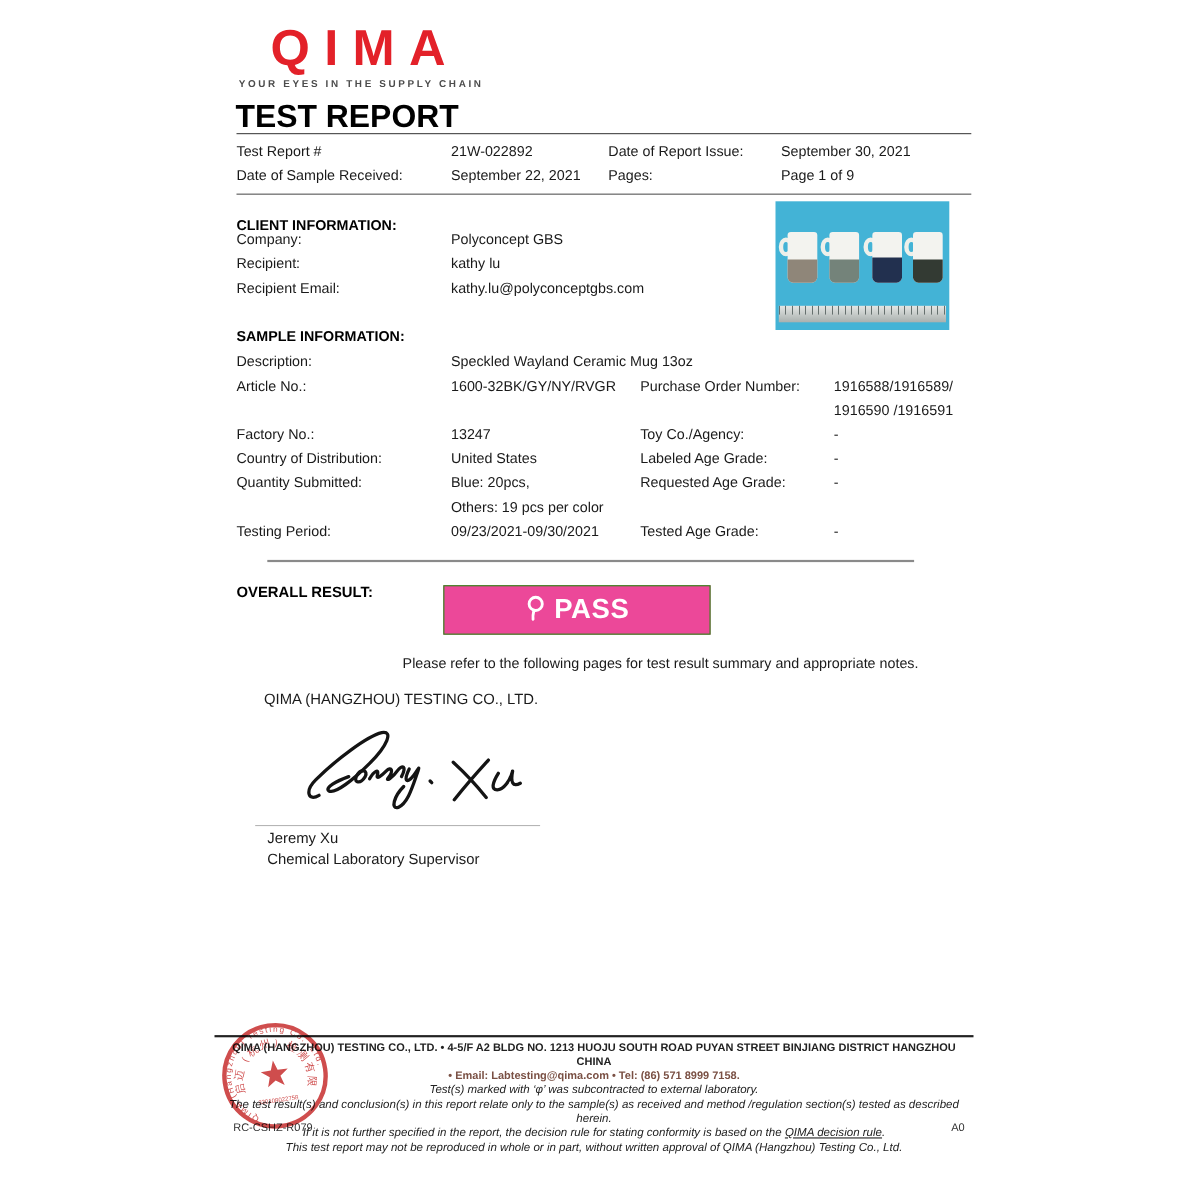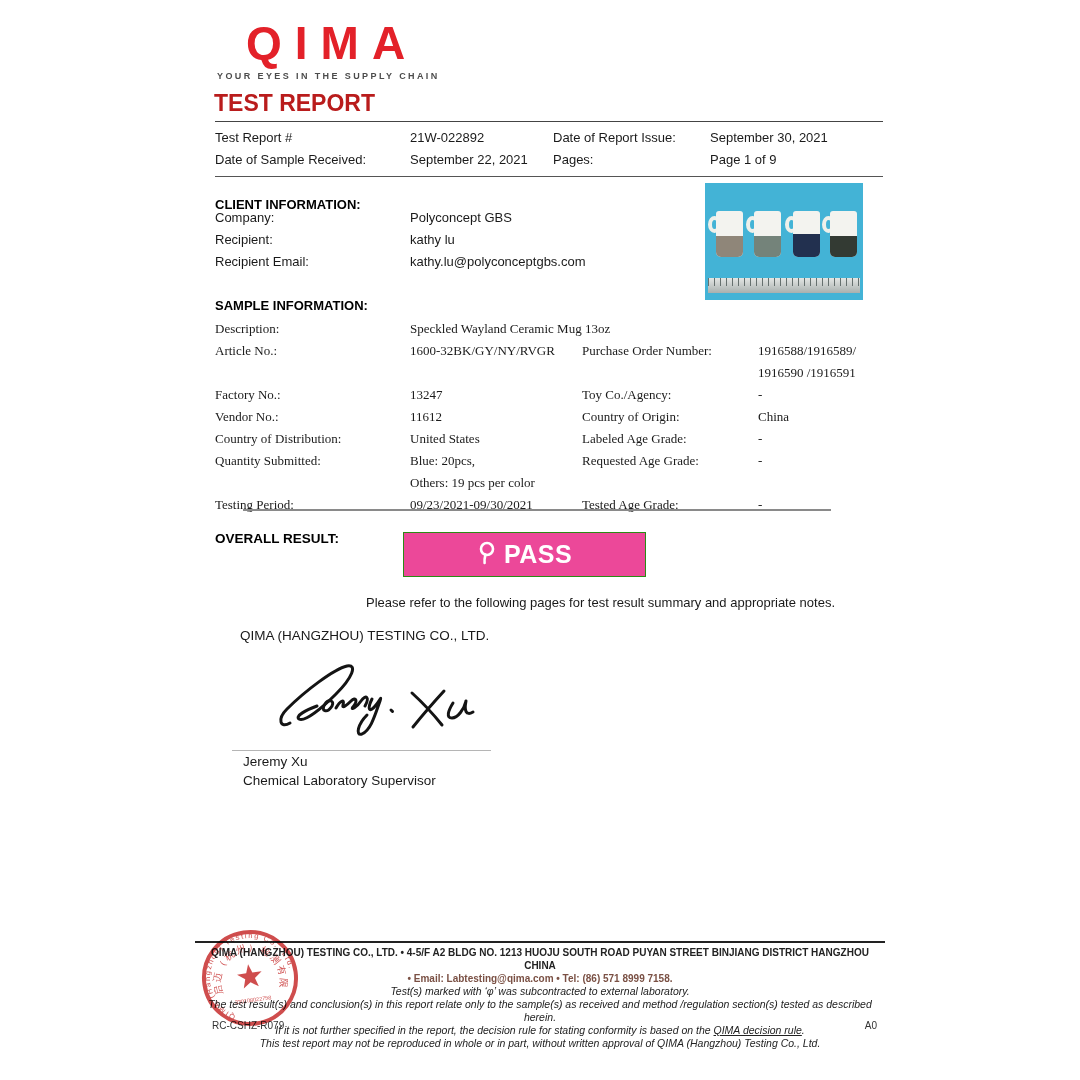--- a/index.html
+++ b/index.html
@@ -6,35 +6,35 @@
   html,body { background:#ffffff; }
   .page {
     position:relative; width:1080px; height:1080px; background:#ffffff;
     font-family:"Liberation Sans", sans-serif; color:#1a1a1a; overflow:hidden;
   }
   
   .logo { position:absolute; left:214px; top:16px; font-size:46px; font-weight:bold;
           letter-spacing:13px; color:#e32129;margin-left:32px; }
   .tagline { position:absolute; left:217px; top:71px; font-size:9px; font-weight:bold;
              letter-spacing:2.4px; color:#4c4c4c; }
-  .title { position:absolute; left:214px; top:90px; font-size:23px; font-weight:bold; color:#b91c1c; }
+  .title { position:absolute; left:214px; top:90px; font-size:29px; font-weight:bold; color:#000000; }
   
   .meta { position:absolute; left:215px; top:121px; width:668px;
           border-top:1px solid #444; border-bottom:1px solid #555; padding:4px 0 6px 0; }
   .meta-row { display:flex; height:22px; align-items:center; font-size:13px; }
   .meta-row .c1 { width:195px; } .meta-row .c2 { width:143px; }
   .meta-row .c3 { width:157px; } .meta-row .c4 { flex:1; }
   
   .sec-heading { position:absolute; font-size:13px; font-weight:bold; color:#000; }
   .client-rows { position:absolute; left:215px; top:207px; width:480px; }
   .info-row { display:flex; align-items:flex-start; font-size:13px; line-height:22px; }
   .info-row .lbl { width:195px; flex:none; }
   .info-row .val { flex:1; white-space:pre-line; }
   .sample-rows { position:absolute; left:215px; top:318px; width:668px; }
-  .srow { display:flex; align-items:flex-start; font-size:13px; line-height:22px;font-family:Liberation Serif, serif; }
+  .srow { display:flex; align-items:flex-start; font-size:13px; line-height:22px; }
   .srow .l1 { width:195px; flex:none; }
   .srow .v1 { width:172px; flex:none; white-space:pre-line; }
   .srow .l2 { width:176px; flex:none; }
   .srow .v2 { flex:1; white-space:pre-line; }
   .srow .wide { flex:1; }
   
   .photo { position:absolute; left:705px; top:183px; width:158px; height:117px; }
   .handle { position:absolute; width:13px; height:17px; border:4px solid #eef0ea; border-radius:50%; }
   .mug { position:absolute; width:27px; height:46px; background:#f3f3ef; border-radius:3px 3px 5px 5px; }
   .mug-bottom { position:absolute; left:0; right:0; bottom:0; height:45%; border-radius:0 0 5px 5px; }
@@ -140,26 +140,20 @@
       <span class="v1">1600-32BK/GY/NY/RVGR</span>
       <span class="l2">Purchase Order Number:</span>
       <span class="v2">1916588/1916589/
 1916590 /1916591</span>
     </div>
     <div class="srow">
       <span class="l1">Factory No.:</span>
       <span class="v1">13247</span>
       <span class="l2">Toy Co./Agency:</span>
       <span class="v2">-</span>
-    </div>
-    <div class="srow">
-      <span class="l1">Vendor No.:</span>
-      <span class="v1">11612</span>
-      <span class="l2">Country of Origin:</span>
-      <span class="v2">China</span>
     </div>
     <div class="srow">
       <span class="l1">Country of Distribution:</span>
       <span class="v1">United States</span>
       <span class="l2">Labeled Age Grade:</span>
       <span class="v2">-</span>
     </div>
     <div class="srow">
       <span class="l1">Quantity Submitted:</span>
       <span class="v1">Blue: 20pcs,

